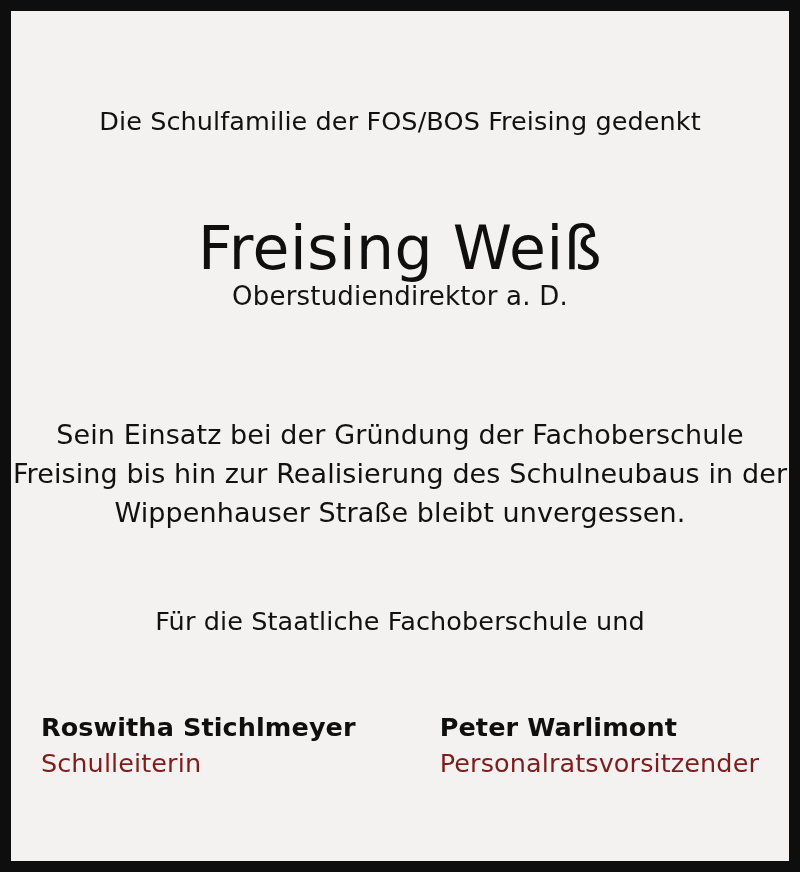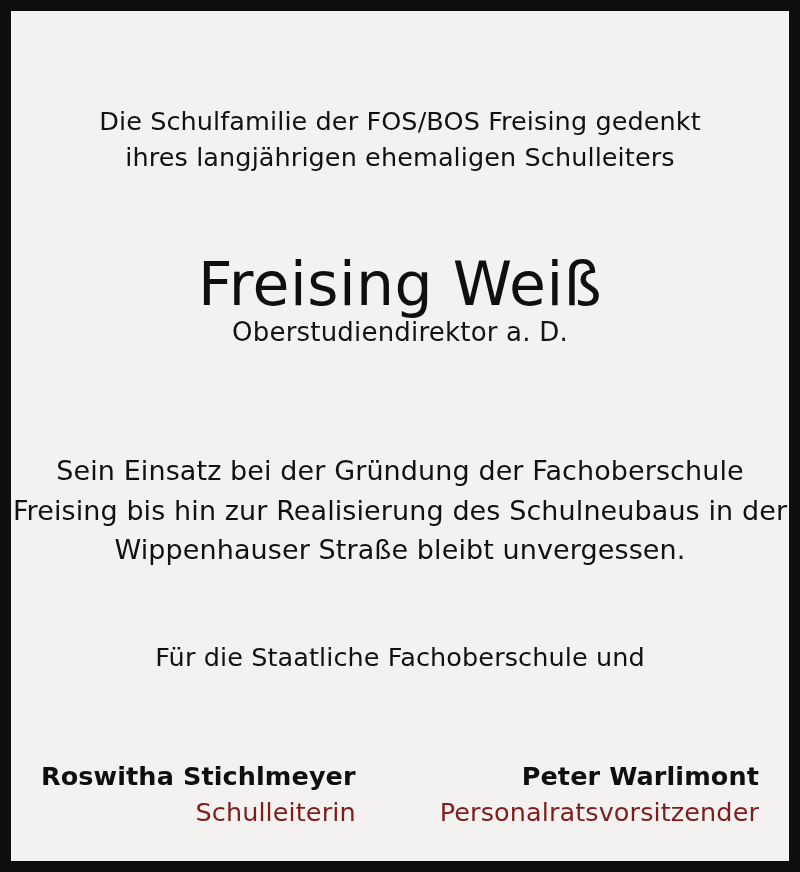--- a/index.html
+++ b/index.html
@@ -84,23 +84,22 @@
     white-space: nowrap;
   }
   .signatories {
     margin-top: 72px;
     width: 100%;
     display: flex;
     justify-content: center;
     gap: 84px;
   }
   .signatory {
-    text-align: right;
+    text-align: left;
     min-width: 250px;
-    margin-top: 13px;
   }
   .sig-name {
     font-size: 25.5px;
     font-weight: bold;
     color: #0f0f0f;
     letter-spacing: 0.1px;
     white-space: nowrap;
   }
   .sig-role {
     margin-top: 6px;
@@ -112,21 +111,20 @@
   }
 </style>
 </head>
 <body>
 
 <div class="obituary-frame">
   <div class="obituary-inner">
 
     <div class="intro">
       <div>Die Schulfamilie der FOS/BOS Freising gedenkt</div>
-      <div>ihres langjährigen ehemaligen Schulleiters</div>
     </div>
 
     <div class="name-block">
       <div class="deceased-name">Freising Weiß</div>
       <div class="deceased-title">Oberstudiendirektor a. D.</div>
     </div>
 
     <div class="body-text">
       <div>Sein Einsatz bei der Gründung der Fachoberschule</div>
       <div>Freising bis hin zur Realisierung des Schulneubaus in der</div>

